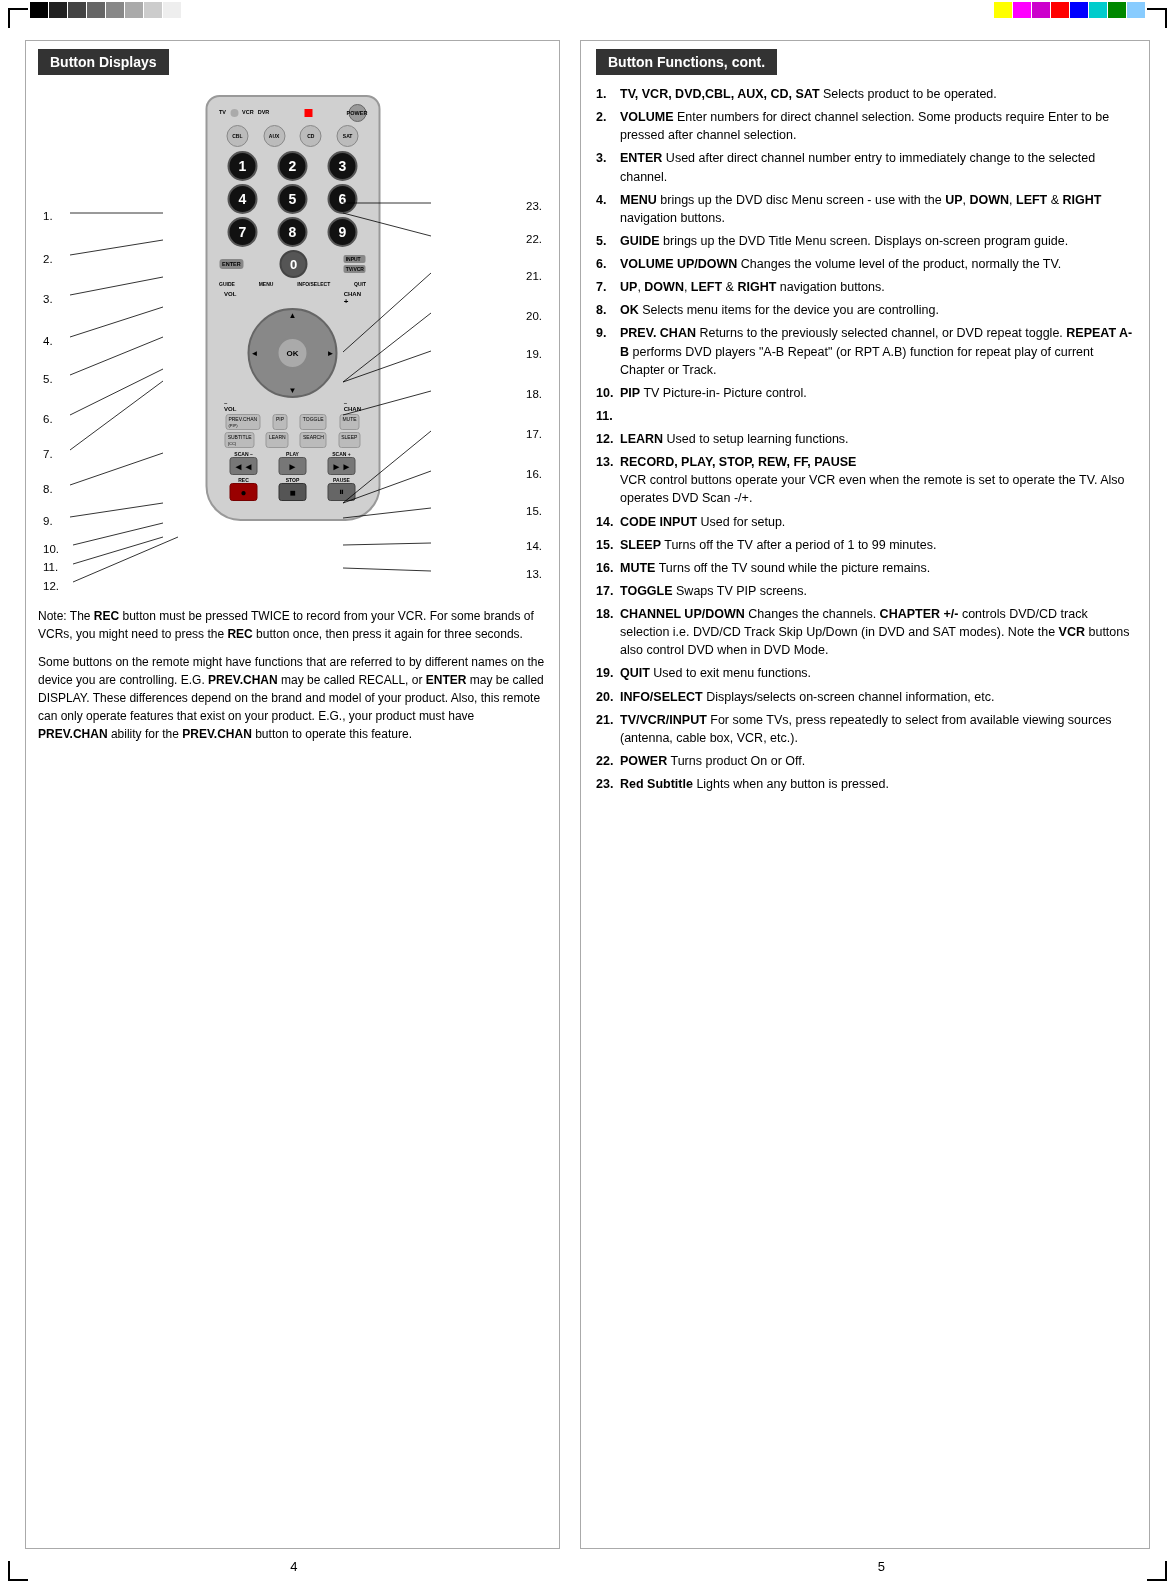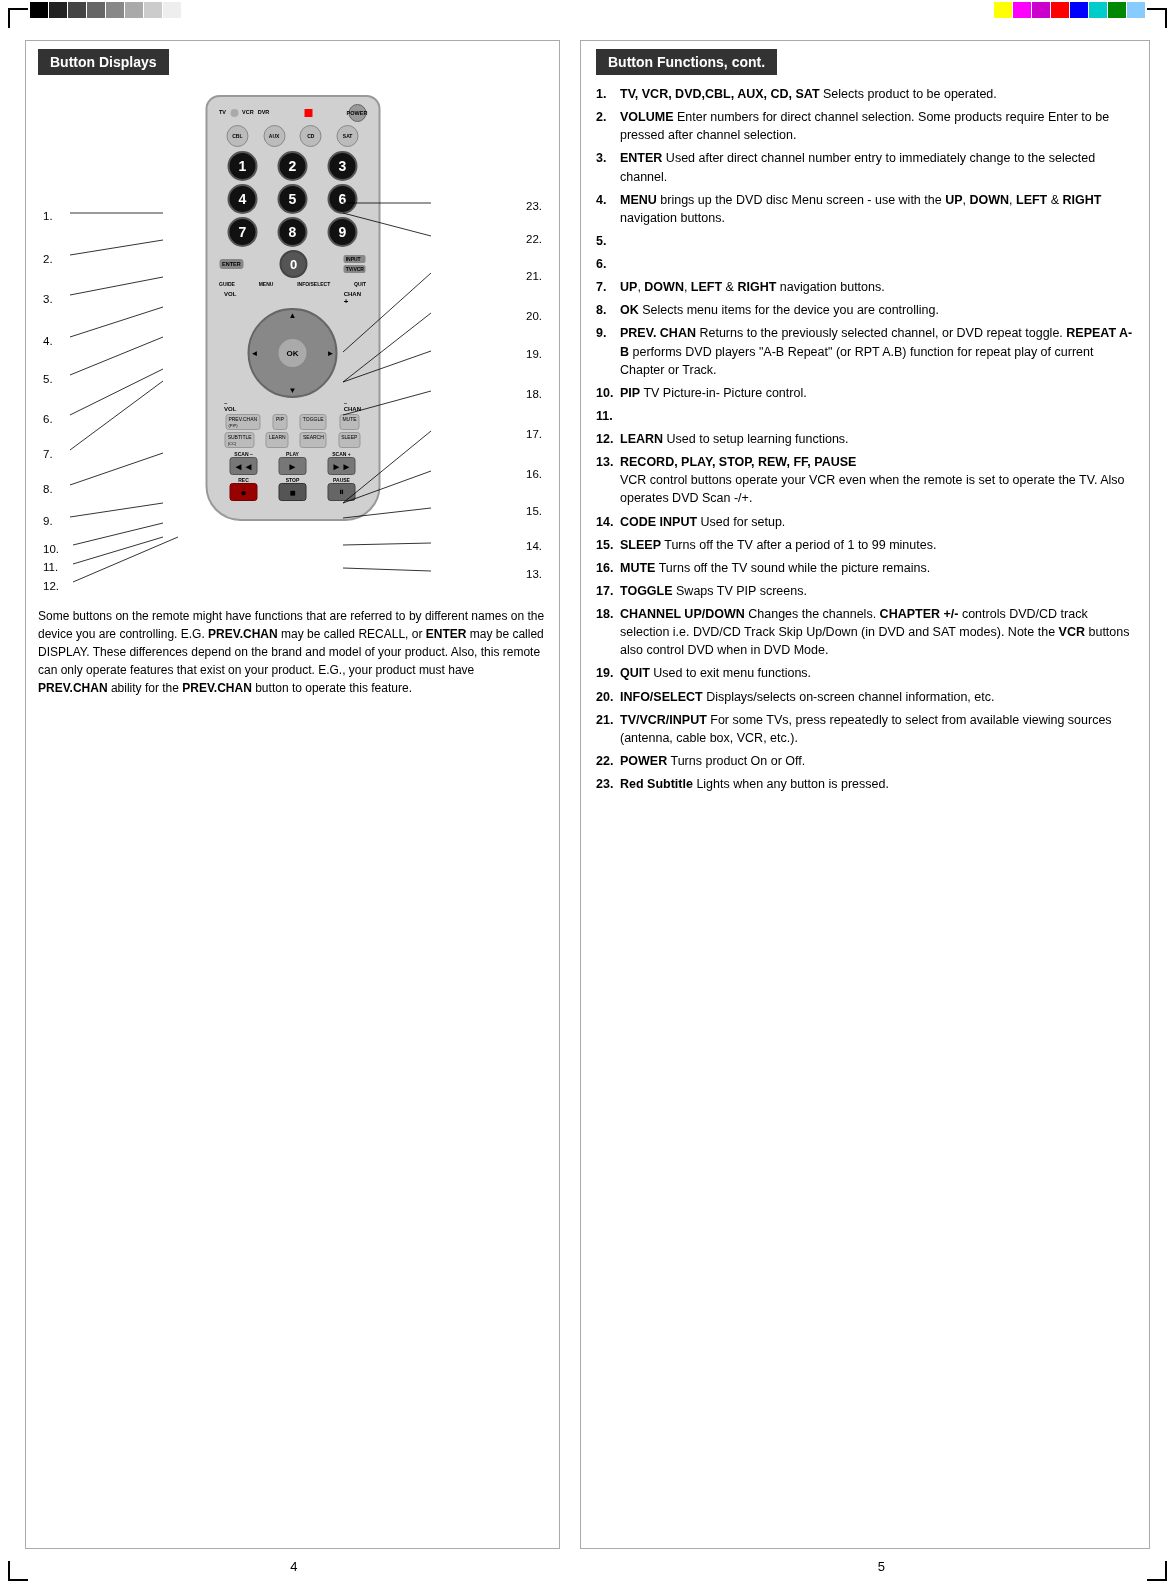--- a/index.html
+++ b/index.html
@@ -329,20 +329,21 @@
         <line x1="393" y1="423" x2="305" y2="433" stroke="#000" stroke-width="0.8"></line>
 
         <line x1="393" y1="458" x2="305" y2="460" stroke="#000" stroke-width="0.8"></line>
 
         <line x1="393" y1="486" x2="305" y2="483" stroke="#000" stroke-width="0.8"></line>
       </svg>
     </div>
 
     
     <div style="margin-top:12px; font-size:12px; line-height:1.5;">
+      <p style="margin-bottom:10px;">Note: The <b>REC</b> button must be pressed TWICE to record from your VCR. For some brands of VCRs, you might need to press the <b>REC</b> button once, then press it again for three seconds.</p>
       <p>Some buttons on the remote might have functions that are referred to by different names on the device you are controlling. E.G. <b>PREV.CHAN</b> may be called RECALL, or <b>ENTER</b> may be called DISPLAY. These differences depend on the brand and model of your product. Also, this remote can only operate features that exist on your product. E.G., your product must have <b>PREV.CHAN</b> ability for the <b>PREV.CHAN</b> button to operate this feature.</p>
     </div>
   </div>
 
   <div class="panel-right">
     <div class="section-header">Button Functions, cont.</div>
 
     <ol style="list-style:none;padding:0;margin:0;">
 
       <li style="display:flex;gap:4px;margin-bottom:5px;font-size:12.5px;line-height:1.45;">
@@ -360,24 +361,26 @@
         <span><b>ENTER</b> Used after direct channel number entry to immediately change to the selected channel.</span>
       </li>
 
       <li style="display:flex;gap:4px;margin-bottom:5px;font-size:12.5px;line-height:1.45;">
         <span style="font-weight:bold;min-width:20px;">4.</span>
         <span><b>MENU</b> brings up the DVD disc Menu screen - use with the <b>UP</b>, <b>DOWN</b>, <b>LEFT</b> &amp; <b>RIGHT</b> navigation buttons.</span>
       </li>
 
       <li style="display:flex;gap:4px;margin-bottom:5px;font-size:12.5px;line-height:1.45;">
         <span style="font-weight:bold;min-width:20px;">5.</span>
+        <span><b>GUIDE</b> brings up the DVD Title Menu screen. Displays on-screen program guide.</span>
       </li>
 
       <li style="display:flex;gap:4px;margin-bottom:5px;font-size:12.5px;line-height:1.45;">
         <span style="font-weight:bold;min-width:20px;">6.</span>
+        <span><b>VOLUME UP/DOWN</b> Changes the volume level of the product, normally the TV.</span>
       </li>
 
       <li style="display:flex;gap:4px;margin-bottom:5px;font-size:12.5px;line-height:1.45;">
         <span style="font-weight:bold;min-width:20px;">7.</span>
         <span><b>UP</b>, <b>DOWN</b>, <b>LEFT</b> &amp; <b>RIGHT</b> navigation buttons.</span>
       </li>
 
       <li style="display:flex;gap:4px;margin-bottom:5px;font-size:12.5px;line-height:1.45;">
         <span style="font-weight:bold;min-width:20px;">8.</span>
         <span><b>OK</b> Selects menu items for the device you are controlling.</span>

